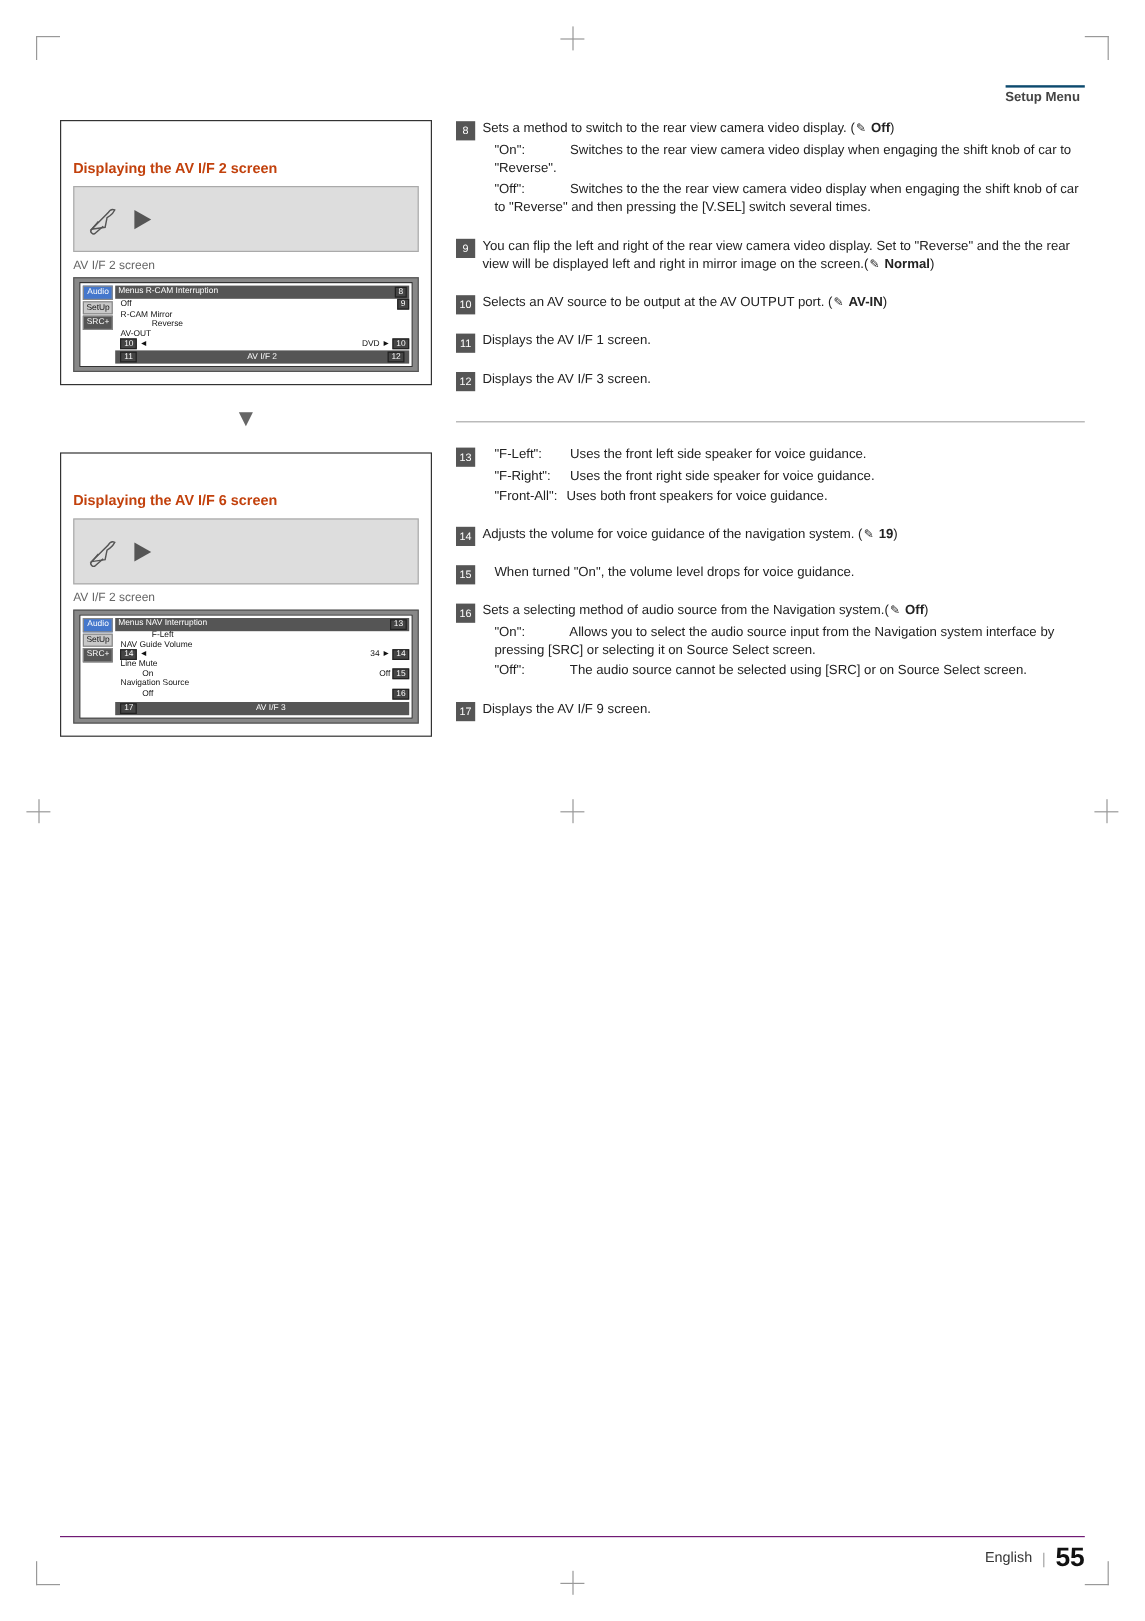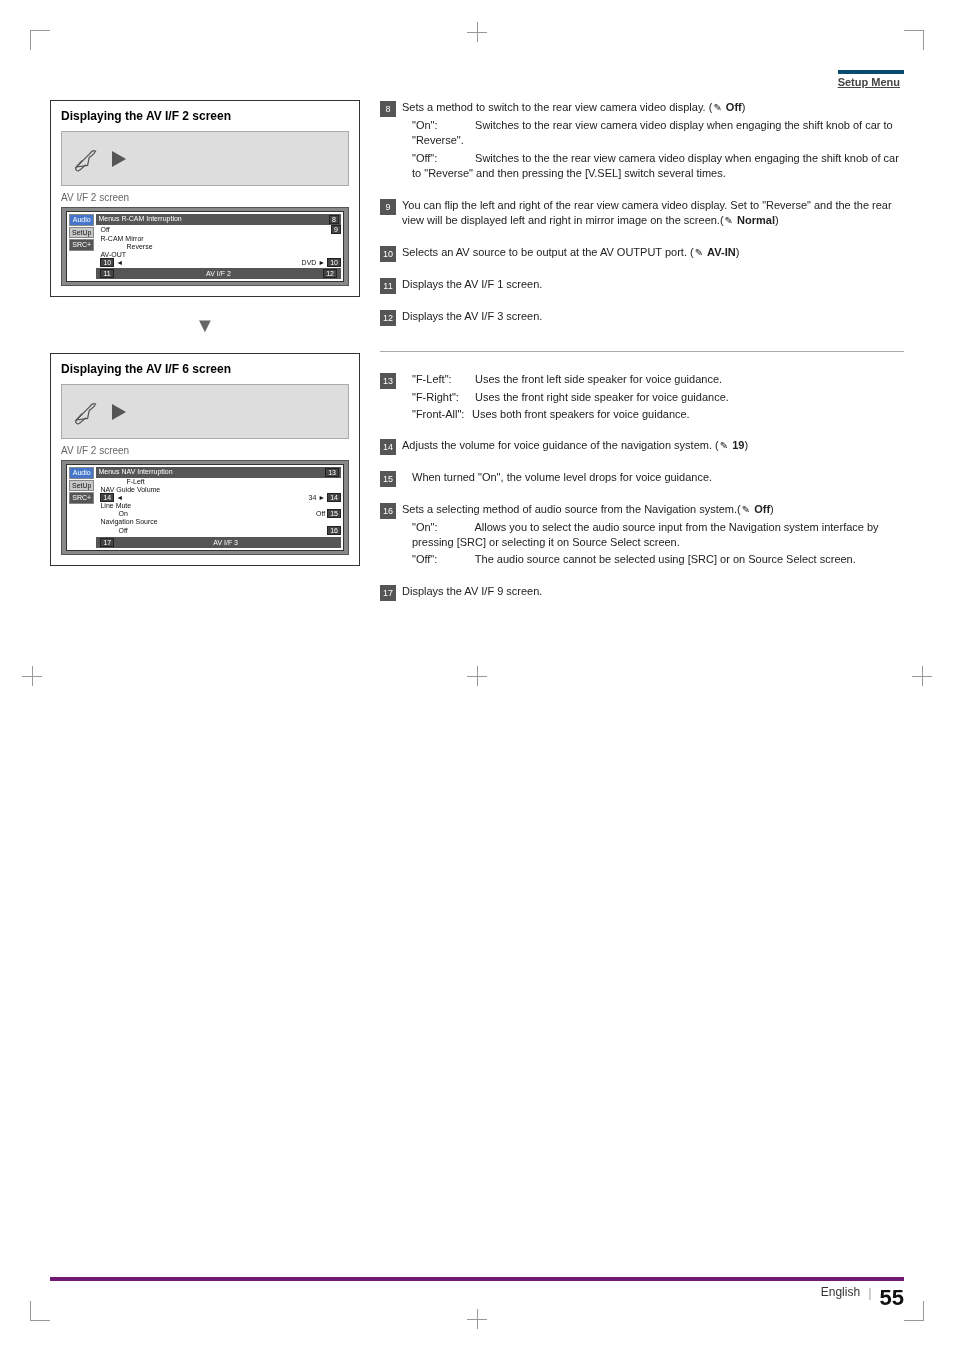--- a/index.html
+++ b/index.html
@@ -64,24 +64,23 @@
       left: 50px;
       height: 22px;
       display: flex;
       align-items: center;
       justify-content: flex-end;
     }
     .header-title {
       font-size: 11px;
       color: #444;
       font-weight: bold;
-      border-top: 4px solid #0c4a6e;
+      border-top: 2px solid #0c4a6e;
       padding-top: 2px;
       padding-right: 4px;
-      text-decoration: underline;
     }
 
     
     .main-content {
       position: absolute;
       top: 100px;
       left: 50px;
       right: 50px;
       bottom: 60px;
       display: flex;
@@ -109,21 +108,22 @@
 
     
     .section-box {
       border: 1px solid #333;
       padding: 8px 10px 10px;
     }
     .section-title {
       font-size: 12px;
       font-weight: bold;
       margin-bottom: 8px;
-      color: #000000;
+      color: #c2410c;
+      margin-top: 24px;
     }
 
     
     .screen-mockup {
       background: #ddd;
       border: 1px solid #aaa;
       height: 55px;
       display: flex;
       align-items: center;
       padding: 0 8px;
@@ -283,22 +283,23 @@
     }
 
     
     .footer {
       position: absolute;
       bottom: 40px;
       left: 50px;
       right: 50px;
       display: flex;
       justify-content: flex-end;
+      align-items: center;
       gap: 8px;
-      border-top: 4px solid #701a75;
+      border-top: 1px solid #701a75;
       padding-top: 4px;
     }
     .footer-lang {
       font-size: 12px;
       color: #333;
     }
     .footer-pipe {
       color: #aaa;
     }
     .footer-pagenum {

